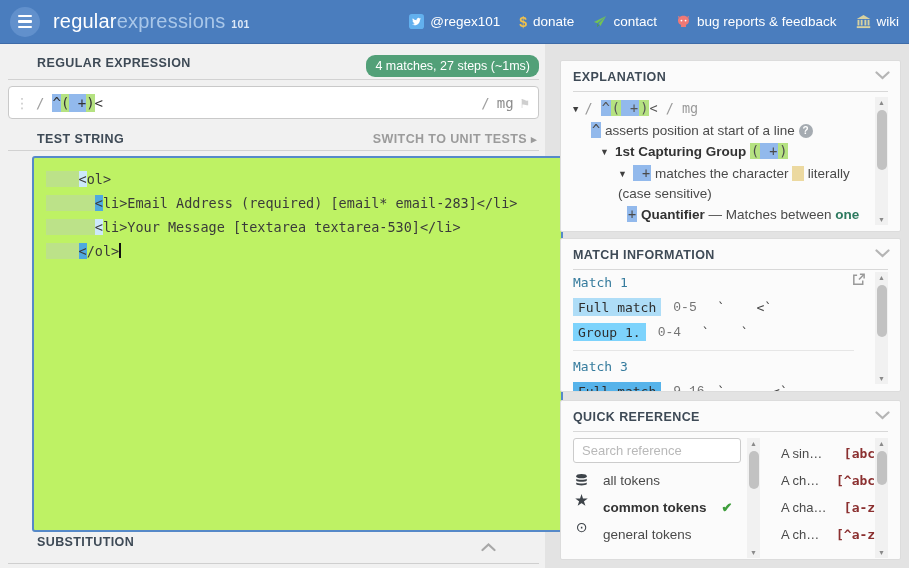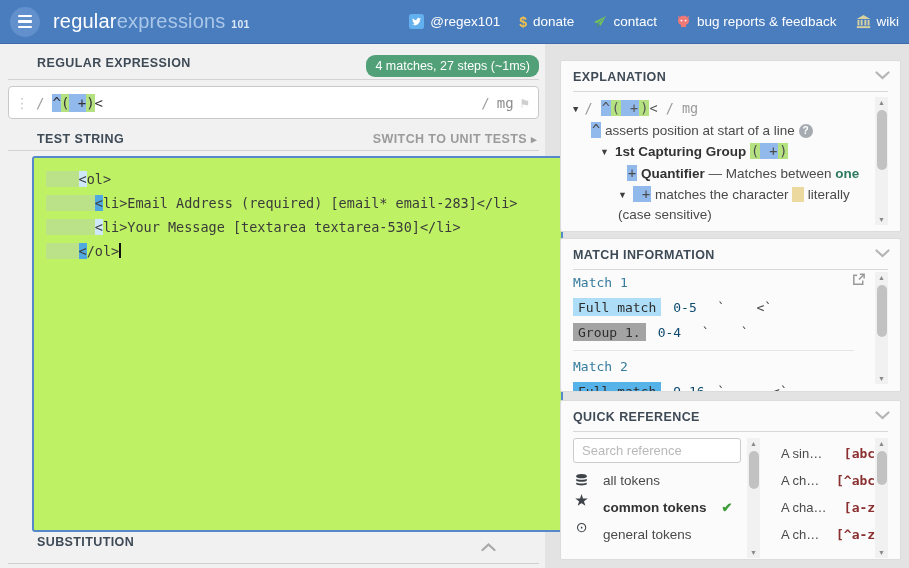--- a/index.html
+++ b/index.html
@@ -87,22 +87,22 @@
             vertical-align:1px; cursor:pointer; }
 
   
   .mi-body { margin:4px 12px 0; font-family:"DejaVu Sans Mono",monospace; font-size:13px;
              padding-right:34px; }
   .mi-match-label { color:#357b9d; margin:5px 0 8px; }
   .mi-row { display:flex; align-items:center; margin-bottom:7px; white-space:pre; }
   .mi-name { padding:1.5px 5px; margin-right:12px; color:#2e2e2e; }
   .mi-name.full-light { background:#aeddf7; }
   .mi-name.full-dark  { background:#56b3ea; }
-  .mi-name.group      { background:#a3a3a3; }
-  .mi-range { color:#0c4a6e; margin-right:10px; min-width:34px; }
+  .mi-name.group      { background:#7dd3fc; }
+  .mi-range { color:#737373; margin-right:10px; min-width:34px;font-family:Liberation Mono, monospace; }
   .mi-content { color:#444; white-space:pre; }
   .mi-sep { border-top:1px solid #e6e6e6; margin:9px 0 8px; }
   .mi-export { position:absolute; right:34px; top:33px; cursor:pointer; line-height:0; }
 
   
   .qr-body { position:relative; margin:6px 12px 0; height:122px; }
   .qr-search { width:168px; height:25px; border:1px solid #ccc; border-radius:3px; padding:0 8px;
                font-size:13px; color:#555; background:#fff; font-family:"Liberation Sans",sans-serif; }
   .qr-search::placeholder { color:#b9b9b9; }
   .qr-cats { margin-top:10px; }
@@ -233,22 +233,22 @@
     <span class="chev">
       <svg width="15" height="9" viewBox="0 0 15 9">
           <polyline points="1.5,1.5 7.5,7 13.5,1.5" fill="none" stroke="#b5b5b5" stroke-width="2.2" stroke-linecap="round"></polyline>
         </svg>
     </span>
   </div>
   <div class="exp-body">
       <div class="exp-row mono" style="padding-left: 0px;"><span class="tri">▼</span><span class="x-dim">/ </span><span class="x-tok x-blue">^</span><span class="x-tok x-green">(</span><span class="x-tok x-blue"> +</span><span class="x-tok x-green">)</span><span>&lt;</span><span class="x-dim"> / </span><span class="x-dim">mg</span></div>
       <div class="exp-row" style="padding-left: 18px;"><span class="x-tok x-blue">^</span><span> asserts position at start of a line </span><span class="x-help">?</span></div>
       <div class="exp-row" style="padding-left: 27px;"><span class="tri">▼</span><span class="x-bold">1st Capturing Group </span><span class="x-tok x-green">(</span><span class="x-tok x-blue"> +</span><span class="x-tok x-green">)</span></div>
+      <div class="exp-row" style="padding-left: 45px;"><span class="tri">▼</span><span class="x-tok x-blue"> +</span><span> matches the character </span><span class="x-yellow"> </span><span> literally (case sensitive)</span></div>
       <div class="exp-row" style="padding-left: 54px;"><span class="x-tok x-blue">+</span><span> </span><span class="x-bold">Quantifier</span><span> — Matches between </span><span class="x-teal">one</span></div>
-      <div class="exp-row" style="padding-left: 45px;"><span class="tri">▼</span><span class="x-tok x-blue"> +</span><span> matches the character </span><span class="x-yellow"> </span><span> literally (case sensitive)</span></div>
       <div class="exp-row" style="padding-left: 54px;"><span>and unlimited times, as many times as possible</span></div>
     </div>
   <div class="sb sb-exp">
     <span class="sb-up">▲</span>
     <span class="sb-thumb"></span>
     <span class="sb-dn">▼</span>
   </div>
 </div>
 
 <div class="card card-match">
@@ -258,21 +258,21 @@
       <svg width="15" height="9" viewBox="0 0 15 9">
           <polyline points="1.5,1.5 7.5,7 13.5,1.5" fill="none" stroke="#b5b5b5" stroke-width="2.2" stroke-linecap="round"></polyline>
         </svg>
     </span>
   </div>
   <div class="mi-body">
       <div class="mi-match-label">Match 1</div>
       <div class="mi-row"><span class="mi-name full-light">Full match</span><span class="mi-range">0-5</span><span class="mi-content">`    &lt;`</span></div>
       <div class="mi-row"><span class="mi-name group">Group 1.</span><span class="mi-range">0-4</span><span class="mi-content">`    `</span></div>
       <div class="mi-sep"></div>
-      <div class="mi-match-label">Match 2</div>
+      <div class="mi-match-label">Match 3</div>
       <div class="mi-row"><span class="mi-name full-dark">Full match</span><span class="mi-range">9-16</span><span class="mi-content">`      &lt;`</span></div>
     </div>
   <div class="mi-export">
     <svg width="15" height="15" viewBox="0 0 16 16">
         <path d="M6.5 3.5H3v9.5h9.5V9" fill="none" stroke="#999" stroke-width="1.6"></path>
         <path d="M9.5 2.5H14v4.5" fill="none" stroke="#999" stroke-width="1.6"></path>
         <path d="M13.5 3L8.5 8" stroke="#999" stroke-width="1.6"></path>
       </svg>
   </div>
   <div class="sb sb-match">

